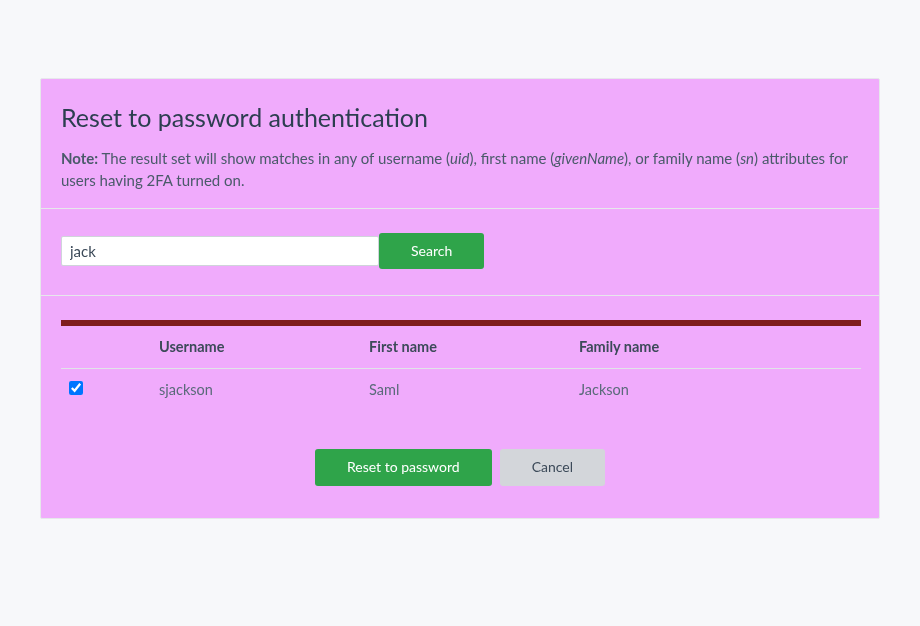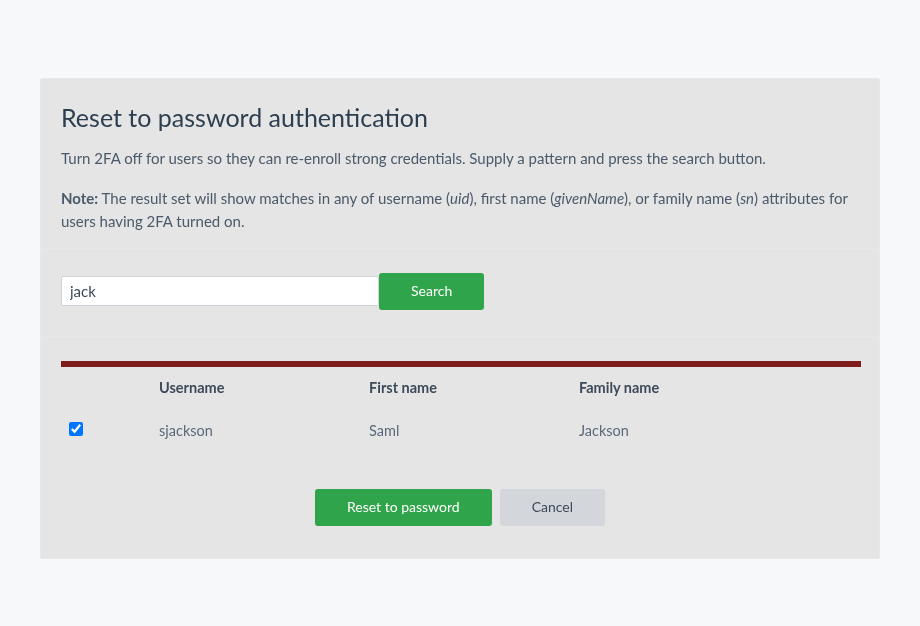--- a/index.html
+++ b/index.html
@@ -4,21 +4,21 @@
   <style>
     * { box-sizing: border-box; margin: 0; padding: 0; }
     body {
       font-family: "Lato", "Helvetica Neue", Helvetica, Arial, sans-serif;
       background: #f7f8fa;
       color: #3c4a59;
       font-size: 15px;
       line-height: 1.5;
     }
     .card {
-      background: #e5e5e5;
+      background: #f0abfc;
       margin: 78px 40px 48px 40px;
       border: 1px solid #e6e8eb;
       border-radius: 2px;
     }
     .header-block {
       padding: 20px 20px 16px 20px;
       border-bottom: 1px solid #e6e8eb;
     }
     h1 {
       font-size: 25px;
@@ -113,21 +113,20 @@
       gap: 8px;
       margin-top: 38px;
     }
   </style>
 </head>
 <body>
 
 <div class="card">
   <div class="header-block">
     <h1>Reset to password authentication</h1>
-    <p class="desc">Turn 2FA off for users so they can re-enroll strong credentials. Supply a pattern and press the search button.</p>
     <p class="note">
       <span class="bold">Note:</span><span> The result set will show matches in any of username (</span><span class="ital">uid</span><span>), first name (</span><span class="ital">givenName</span><span>), or family name (</span><span class="ital">sn</span><span>) attributes for users having 2FA turned on.</span>
     </p>
   </div>
 
   <div class="search-block">
     <input type="text" class="search-input" value="jack" style="">
     <button class="btn btn-green">Search</button>
   </div>
 

